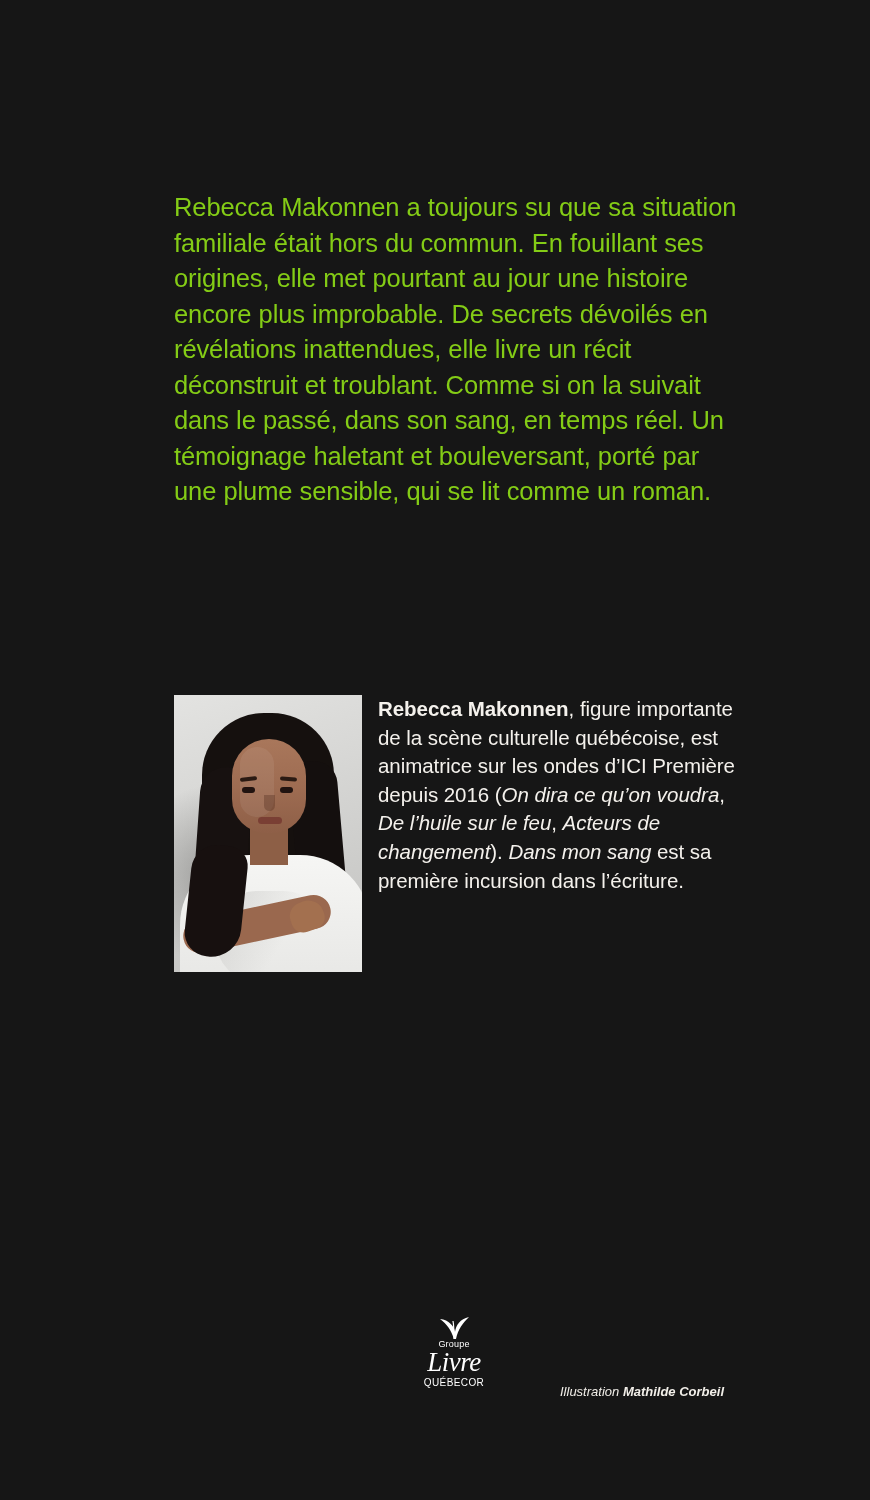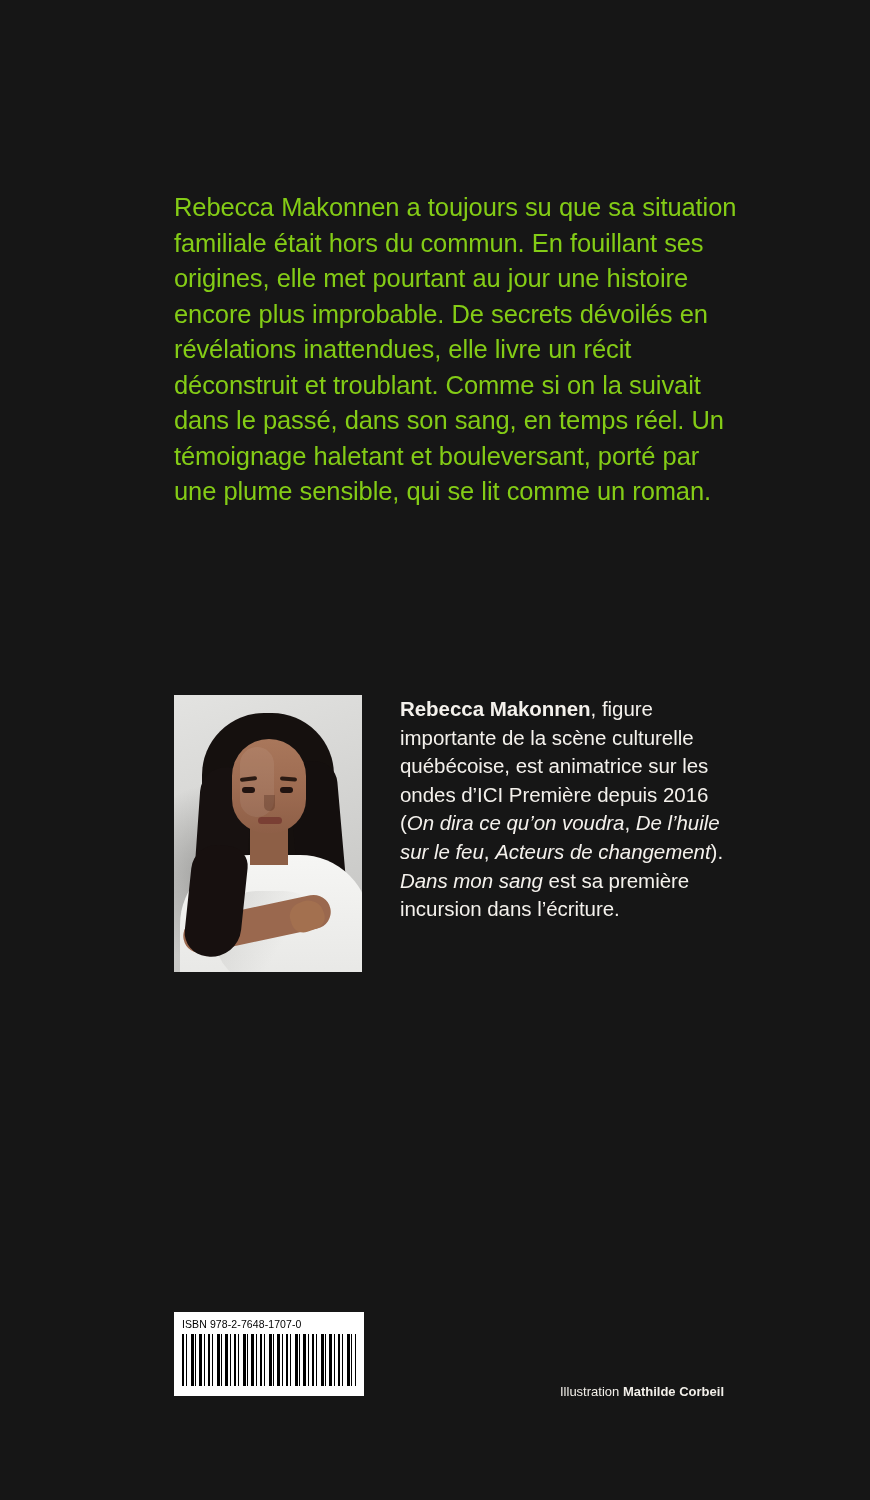--- a/index.html
+++ b/index.html
@@ -212,21 +212,21 @@
     top: 150px;
     width: 56px;
     height: 112px;
     background: #17100f;
     border-radius: 26px 20px 30px 24px;
     transform: rotate(6deg);
   }
 
   .author-text {
     flex: 1;
-    padding-left: 38px;
+    padding-left: 16px;
     font-size: 20.5px;
     line-height: 28.6px;
     letter-spacing: -0.05px;
     color: #f4f1ec;
   }
   .author-text b { font-weight: 700; }
   .author-text i { font-style: italic; }
 
   
   .footer {
@@ -301,20 +301,21 @@
     margin-top: 1px;
   }
 
   .illustration-credit {
     position: absolute;
     left: 560px;
     top: 72px;
     font-size: 13px;
     color: #f2efe9;
     white-space: nowrap;
+    font-style: italic;
   }
   .illustration-credit b { font-weight: 700; }
 </style>
 </head>
 <body>
 
 <div class="page">
 
   <p class="blurb">Rebecca Makonnen a toujours su que sa situation familiale était hors du commun. En fouillant ses origines, elle met pourtant au jour une histoire encore plus improbable. De secrets dévoilés en révélations inattendues, elle livre un récit déconstruit et troublant. Comme si on la suivait dans le passé, dans son sang, en temps réel. Un témoignage haletant et bouleversant, porté par une plume sensible, qui se lit comme un roman.</p>
 
@@ -342,25 +343,32 @@
     </div>
 
     <div class="author-text">
       <b>Rebecca Makonnen</b><span>, figure importante de la scène culturelle québécoise, est animatrice sur les ondes d’ICI Première depuis 2016 (</span><i>On dira ce qu’on voudra</i><span>, </span><i>De l’huile sur le feu</i><span>, </span><i>Acteurs de changement</i><span>). </span><i>Dans mon sang</i><span> est sa première incursion dans l’écriture.</span>
     </div>
 
   </div>
 
   <div class="footer">
 
-    <div class="barcode-box">
-      <div class="barcode-label">ISBN 978-2-7648-1707-0</div>
-      <div class="barcode-bars"></div>
+
+    <div class="publisher">
+      <div class="pub-leaf">
+        <svg width="54" height="26" viewBox="0 0 54 26" aria-hidden="true">
+          <path d="M27 25 C24 16 20 10 13 5 C22 6 27 12 28 18 C29 11 33 5 42 3 C36 9 31 15 29 25 Z" fill="#ffffff"></path>
+          <path d="M27 25 C27 18 27 12 26 7" stroke="#ffffff" stroke-width="1.2" fill="none"></path>
+        </svg>
+      </div>
+      <div class="pub-groupe">Groupe</div>
+      <div class="pub-livre">Livre</div>
+      <div class="pub-quebecor">QUÉBECOR</div>
     </div>
-
 
     <div class="illustration-credit">
       <span>Illustration </span><b>Mathilde Corbeil</b>
     </div>
 
   </div>
 
 </div>
 
 </body></html>

